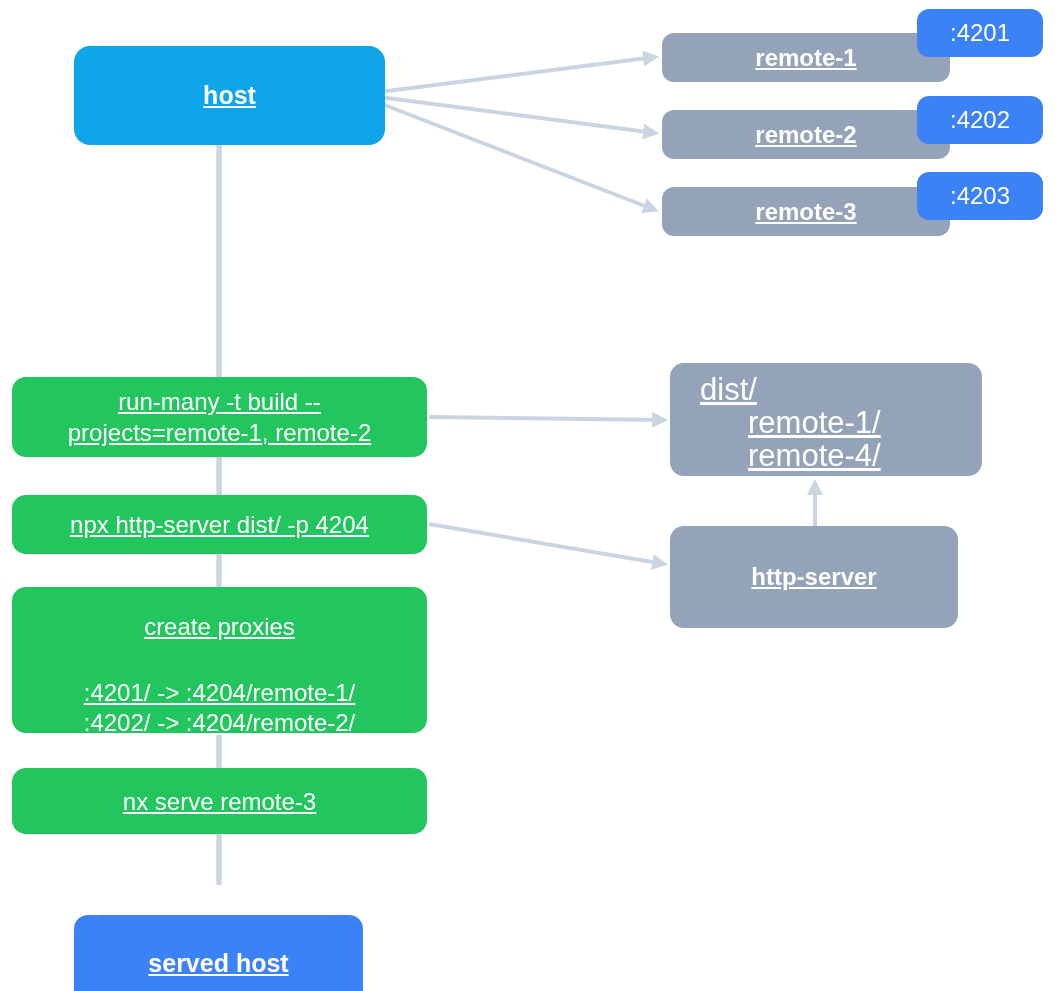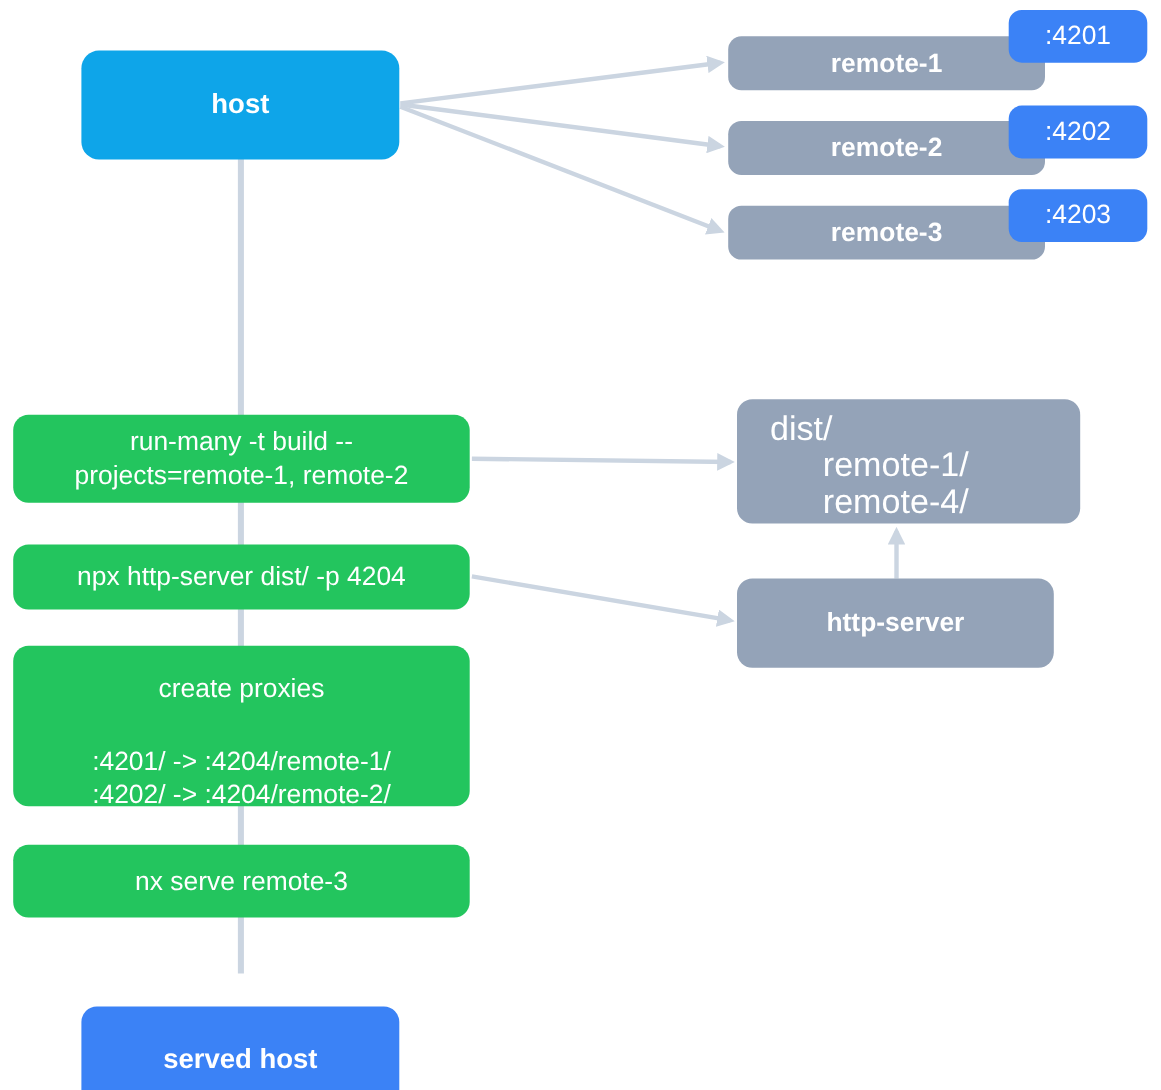--- a/index.html
+++ b/index.html
@@ -36,23 +36,24 @@
   }
   .node {
     position: absolute;
     z-index: 2;
     display: flex;
     align-items: center;
     justify-content: center;
     color: var(--c-text);
     box-sizing: border-box;
     text-align: center;
+    text-decoration: underline;
   }
   .node-host {
-    left: 74px; top: 46px; width: 289px; height: 99px;
+    left: 74px; top: 46px; width: 311px; height: 99px;
     background: var(--c-host);
     border-radius: 16px;
     font-size: 25px;
     font-weight: 700;
   }
   .node-remote {
     left: 662px; width: 288px; height: 49px;
     background: var(--c-remote);
     border-radius: 12px;
     font-size: 24px;
@@ -97,21 +98,21 @@
     flex-direction: column;
     align-items: flex-start;
     justify-content: flex-start;
     padding-top: 10px;
     line-height: 33px;
     text-align: left;
   }
   .node-dist .dist-root { padding-left: 30px; }
   .node-dist .dist-sub  { padding-left: 78px; }
   .node-http-server {
-    left: 670px; top: 526px; width: 288px; height: 81px;
+    left: 670px; top: 526px; width: 288px; height: 102px;
     background: var(--c-remote);
     border-radius: 14px;
     font-size: 24px;
     font-weight: 700;
   }
   .node-served-host {
     left: 74px; top: 883px; width: 289px; height: 97px;
     background: var(--c-served-host);
     border-radius: 14px;
     font-size: 25px;

